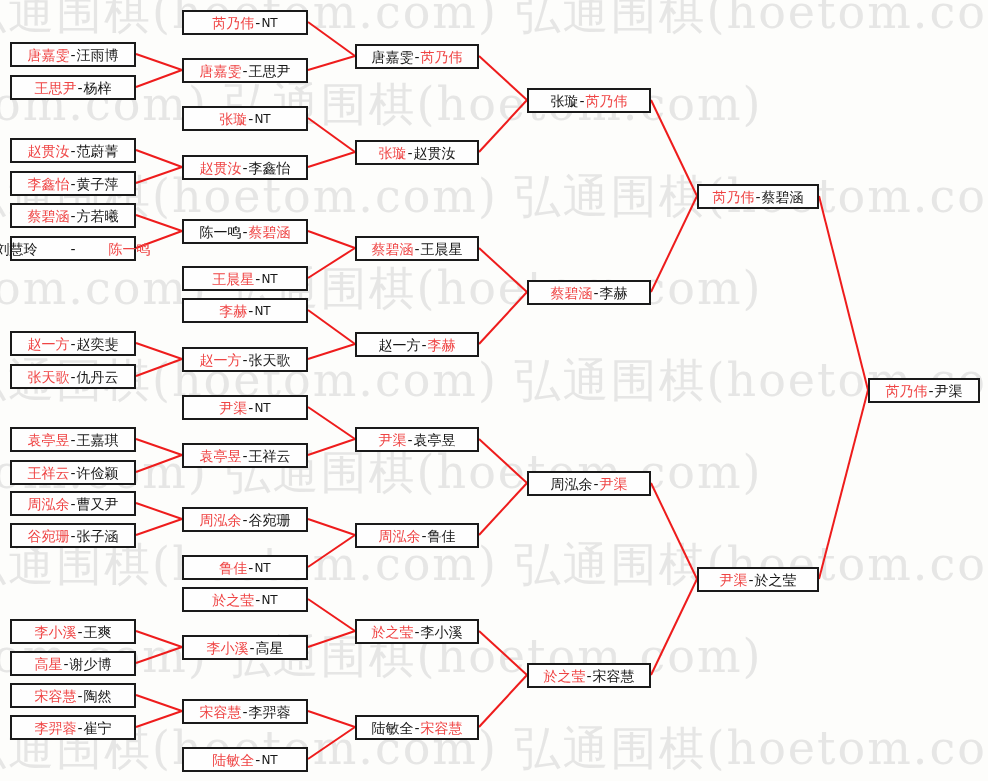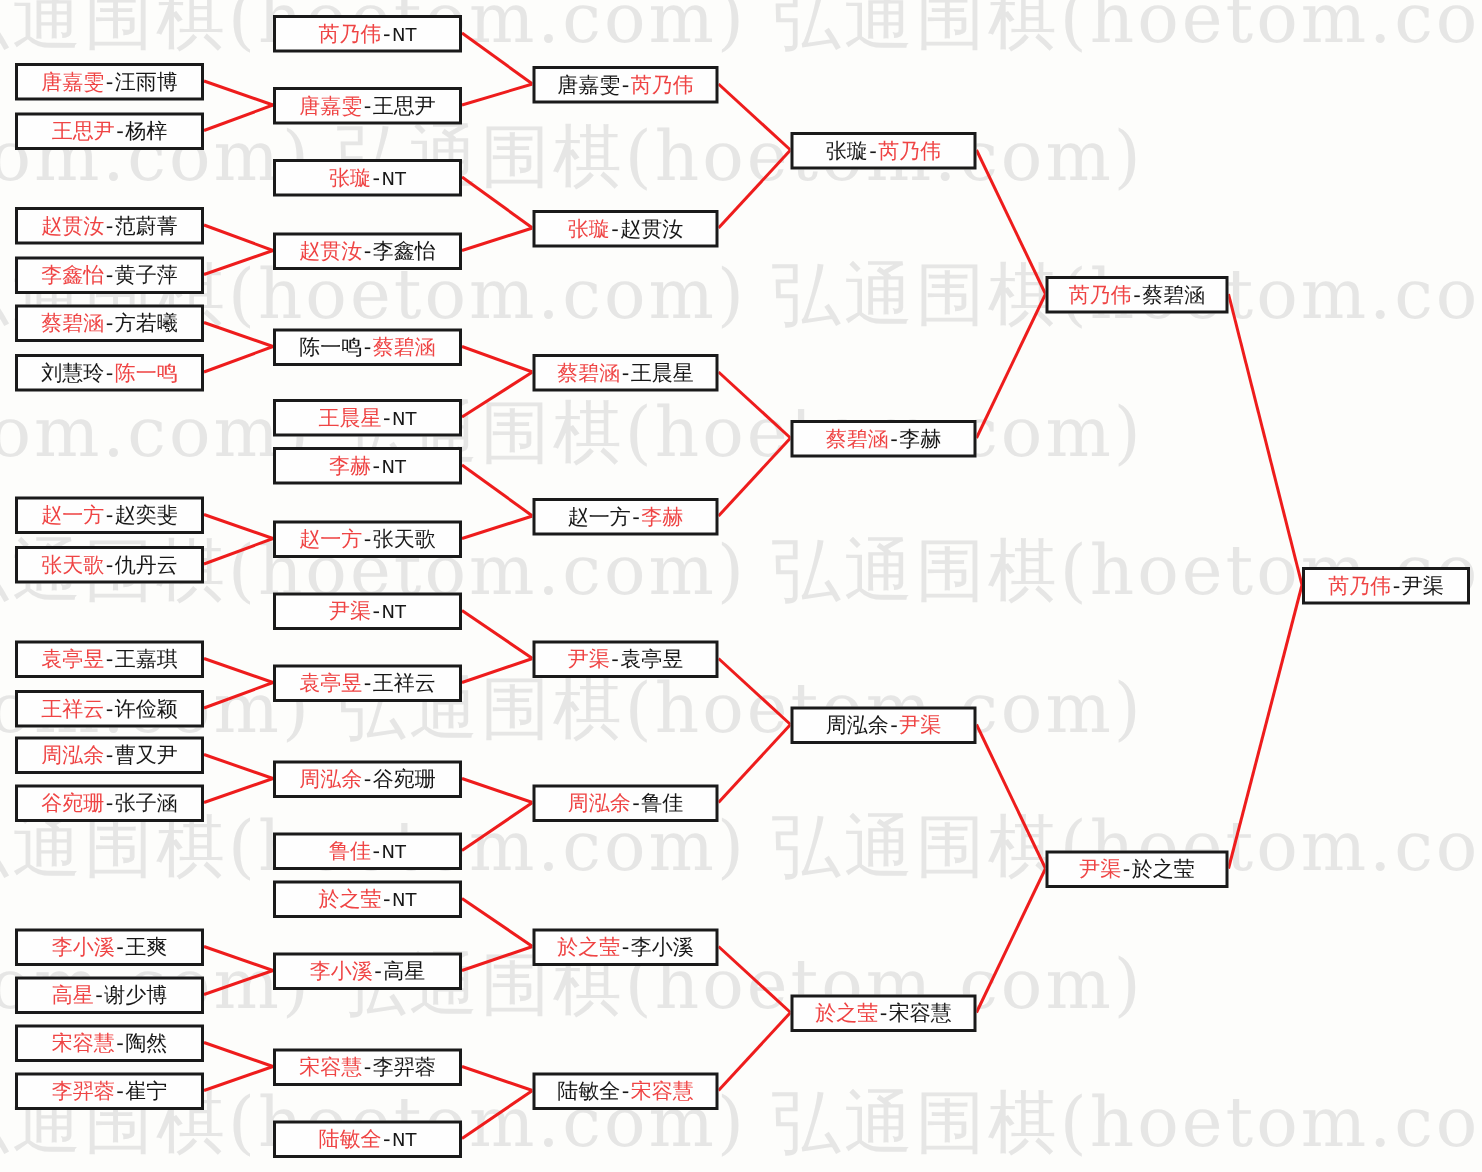--- a/index.html
+++ b/index.html
@@ -137,21 +137,21 @@
       <div class="match" style="left: 10px; top: 171px; width: 126px; height: 25px;">
         <span class="p win">李鑫怡</span>
         <span class="sep">-</span>
         <span class="p lose">黄子萍</span>
       </div>
       <div class="match" style="left: 10px; top: 203px; width: 126px; height: 25px;">
         <span class="p win">蔡碧涵</span>
         <span class="sep">-</span>
         <span class="p lose">方若曦</span>
       </div>
-      <div class="match" style="left: 10px; top: 236px; width: 126px; height: 25px;">
+      <div class="match" style="left: 10px; top: 236px; width: 126px; height: 25px; gap: 32px;">
         <span class="p lose">刘慧玲</span>
         <span class="sep">-</span>
         <span class="p win">陈一鸣</span>
       </div>
       <div class="match" style="left: 10px; top: 331px; width: 126px; height: 25px;">
         <span class="p win">赵一方</span>
         <span class="sep">-</span>
         <span class="p lose">赵奕斐</span>
       </div>
       <div class="match" style="left: 10px; top: 364px; width: 126px; height: 25px;">

